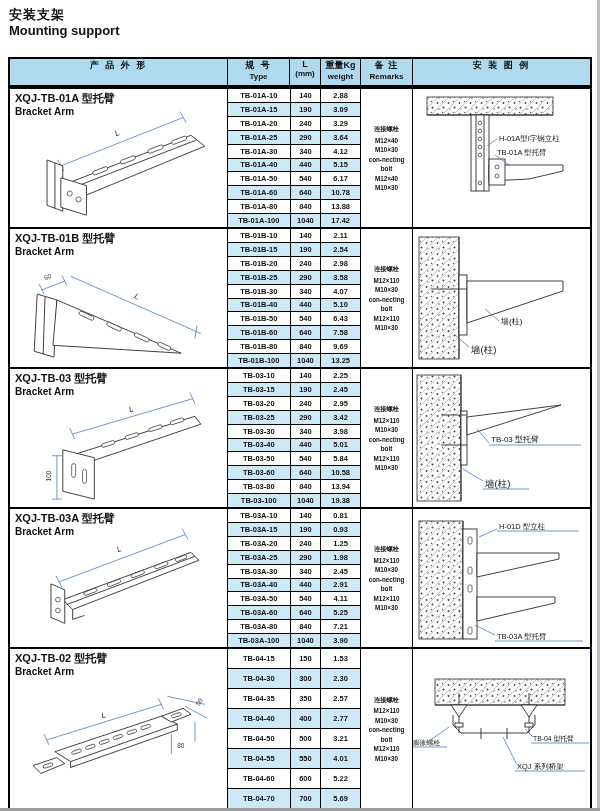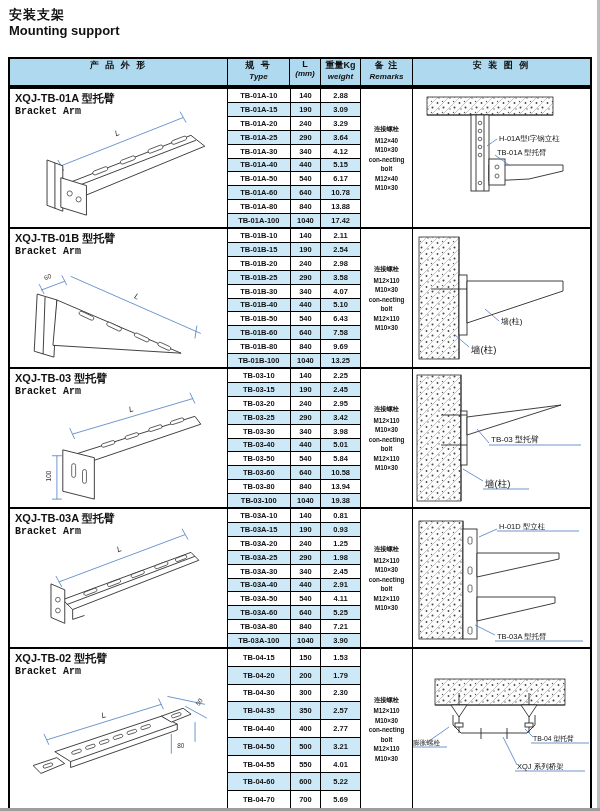--- a/index.html
+++ b/index.html
@@ -11,31 +11,31 @@
   .titles { position:absolute; left:9px; top:7px; line-height:1.25; }
   .title-zh { font-size:13px; font-weight:bold; letter-spacing:1px; }
   .title-en { font-size:13px; font-weight:bold; }
 
   .main-table { position:absolute; left:8px; top:57px; width:584px; border:2px solid #000; background:#fff; }
 
   .thead { display:flex; height:28px; background:#aed9ef; border-bottom:2px solid #000; }
   .th { display:flex; flex-direction:column; justify-content:flex-start; align-items:center; border-left:1px solid #000; font-weight:bold; }
   .th:first-child { border-left:none; }
   .th .zh { font-size:9px; letter-spacing:2px; }
-  .th .en { font-size:8px; letter-spacing:0;font-style:italic; }
+  .th .en { font-size:8px; letter-spacing:0; }
   .w-prod { width:217px; } .w-type { width:62px; } .w-len { width:31px; }
   .w-wt { width:40px; } .w-rem { width:52px; } .w-dia { flex:1; }
 
   .section { display:flex; border-top:2px solid #000; }
   .section:first-of-type { border-top:none; }
   .s140 { height:140px; } .s163 { height:161px; }
 
   .prod-cell { width:217px; position:relative; overflow:hidden; }
   .prod-title { position:absolute; left:5px; top:3px; font-size:11px; font-weight:bold; line-height:1.25; }
-  .prod-title .en { font-size:10px;font-family:Liberation Mono, monospace; }
+  .prod-title .en { font-size:10px; }
   .prod-art { position:absolute; left:0; top:0; width:217px; height:100%; }
 
   .rows { width:133px; display:flex; flex-direction:column; border-left:1px solid #000; }
   .rows > div { flex:1; display:flex; border-top:1px solid #000; }
   .rows > div:first-of-type { border-top:none; }
   .rows > div:nth-of-type(even) { background:#cde8f6; }
   .c { display:flex; align-items:center; justify-content:center; font-size:7.5px; font-weight:bold; border-left:1px solid #000; white-space:nowrap; }
   .c:first-child { border-left:none; }
   .c-type { width:62px; } .c-len { width:31px; } .c-wt { width:40px; }
 
@@ -600,25 +600,20 @@
       </div>
     </div>
     <div class="rows">
 
         <div>
           <div class="c c-type">TB-04-15</div>
           <div class="c c-len">150</div>
           <div class="c c-wt">1.53</div>
         </div>
 
-        <div>
-          <div class="c c-type">TB-04-20</div>
-          <div class="c c-len">200</div>
-          <div class="c c-wt">1.79</div>
-        </div>
 
         <div>
           <div class="c c-type">TB-04-30</div>
           <div class="c c-len">300</div>
           <div class="c c-wt">2.30</div>
         </div>
 
         <div>
           <div class="c c-type">TB-04-35</div>
           <div class="c c-len">350</div>

